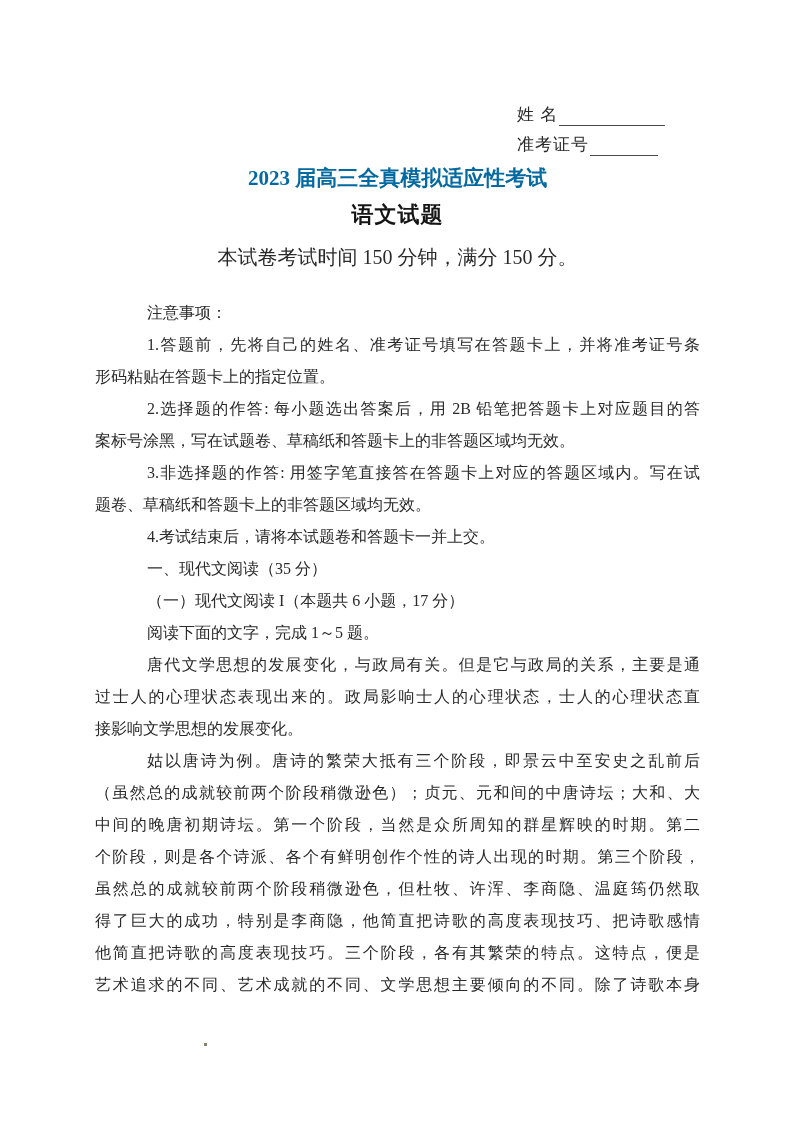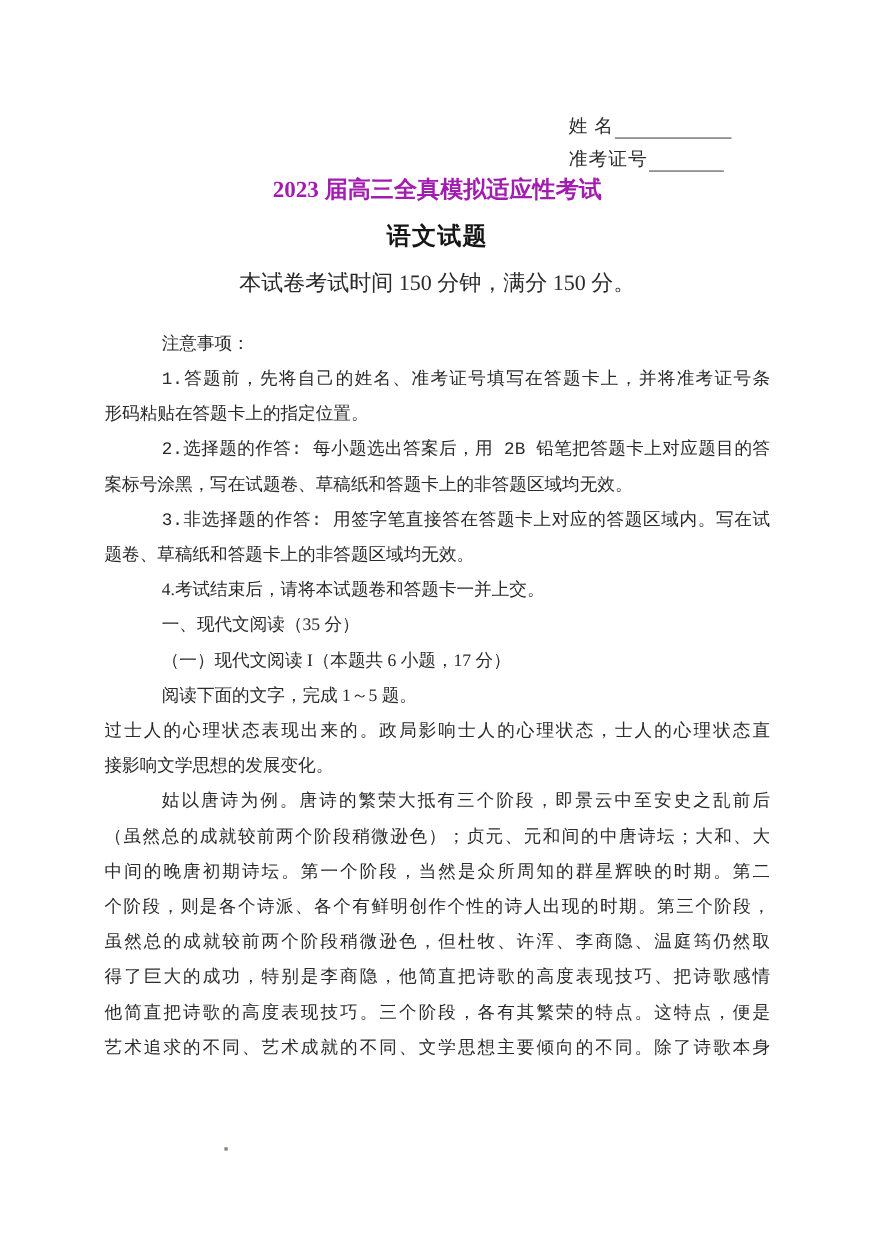--- a/index.html
+++ b/index.html
@@ -38,24 +38,24 @@
   .blank.ticket-blank { width: 68px; }
 
   
   .title, .subtitle, .exam-info {
     position: absolute;
     left: 95px; width: 605px;
     text-align: center;
     white-space: nowrap;
   }
   .title {
-    top: 158px;
+    top: 164px;
     font-size: 21px;
     font-weight: bold;
-    color: #a21caf;
+    color: #0369a1;
   }
   .subtitle {
     top: 200px;
     font-size: 22px;
     font-weight: bold;
     color: #151515;
     letter-spacing: 1px;
   }
   .exam-info {
     top: 244px;
@@ -69,21 +69,20 @@
     width: 605px;
     font-size: 16px;
     line-height: 32px;
   }
   .line { height: 32px; overflow: visible; }
   .line.indent { text-indent: 52px; }
   .line.fill {
     text-align: justify;
     text-align-last: justify;
     text-justify: inter-character;
-    font-family: Liberation Mono, monospace;
   }
   .line.gap-after { }
 
   
   .speck {
     position: absolute;
     left: 204px; top: 1043px;
     width: 3px; height: 3px;
     background: #8a8070;
   }
@@ -113,20 +112,21 @@
       <div class="line indent fill">1.答题前，先将自己的姓名、准考证号填写在答题卡上，并将准考证号条</div>
       <div class="line">形码粘贴在答题卡上的指定位置。</div>
       <div class="line indent fill">2.选择题的作答: 每小题选出答案后，用 2B 铅笔把答题卡上对应题目的答</div>
       <div class="line">案标号涂黑，写在试题卷、草稿纸和答题卡上的非答题区域均无效。</div>
       <div class="line indent fill">3.非选择题的作答: 用签字笔直接答在答题卡上对应的答题区域内。写在试</div>
       <div class="line">题卷、草稿纸和答题卡上的非答题区域均无效。</div>
       <div class="line indent gap-after">4.考试结束后，请将本试题卷和答题卡一并上交。</div>
       <div class="line indent">一、现代文阅读（35 分）</div>
       <div class="line indent">（一）现代文阅读 I（本题共 6 小题，17 分）</div>
       <div class="line indent">阅读下面的文字，完成 1～5 题。</div>
+      <div class="line indent fill">唐代文学思想的发展变化，与政局有关。但是它与政局的关系，主要是通</div>
       <div class="line fill">过士人的心理状态表现出来的。政局影响士人的心理状态，士人的心理状态直</div>
       <div class="line">接影响文学思想的发展变化。</div>
       <div class="line indent fill">姑以唐诗为例。唐诗的繁荣大抵有三个阶段，即景云中至安史之乱前后</div>
       <div class="line fill">（虽然总的成就较前两个阶段稍微逊色）；贞元、元和间的中唐诗坛；大和、大</div>
       <div class="line fill">中间的晚唐初期诗坛。第一个阶段，当然是众所周知的群星辉映的时期。第二</div>
       <div class="line fill">个阶段，则是各个诗派、各个有鲜明创作个性的诗人出现的时期。第三个阶段，</div>
       <div class="line fill">虽然总的成就较前两个阶段稍微逊色，但杜牧、许浑、李商隐、温庭筠仍然取</div>
       <div class="line fill">得了巨大的成功，特别是李商隐，他简直把诗歌的高度表现技巧、把诗歌感情</div>
       <div class="line fill">他简直把诗歌的高度表现技巧。三个阶段，各有其繁荣的特点。这特点，便是</div>
       <div class="line fill">艺术追求的不同、艺术成就的不同、文学思想主要倾向的不同。除了诗歌本身</div>

